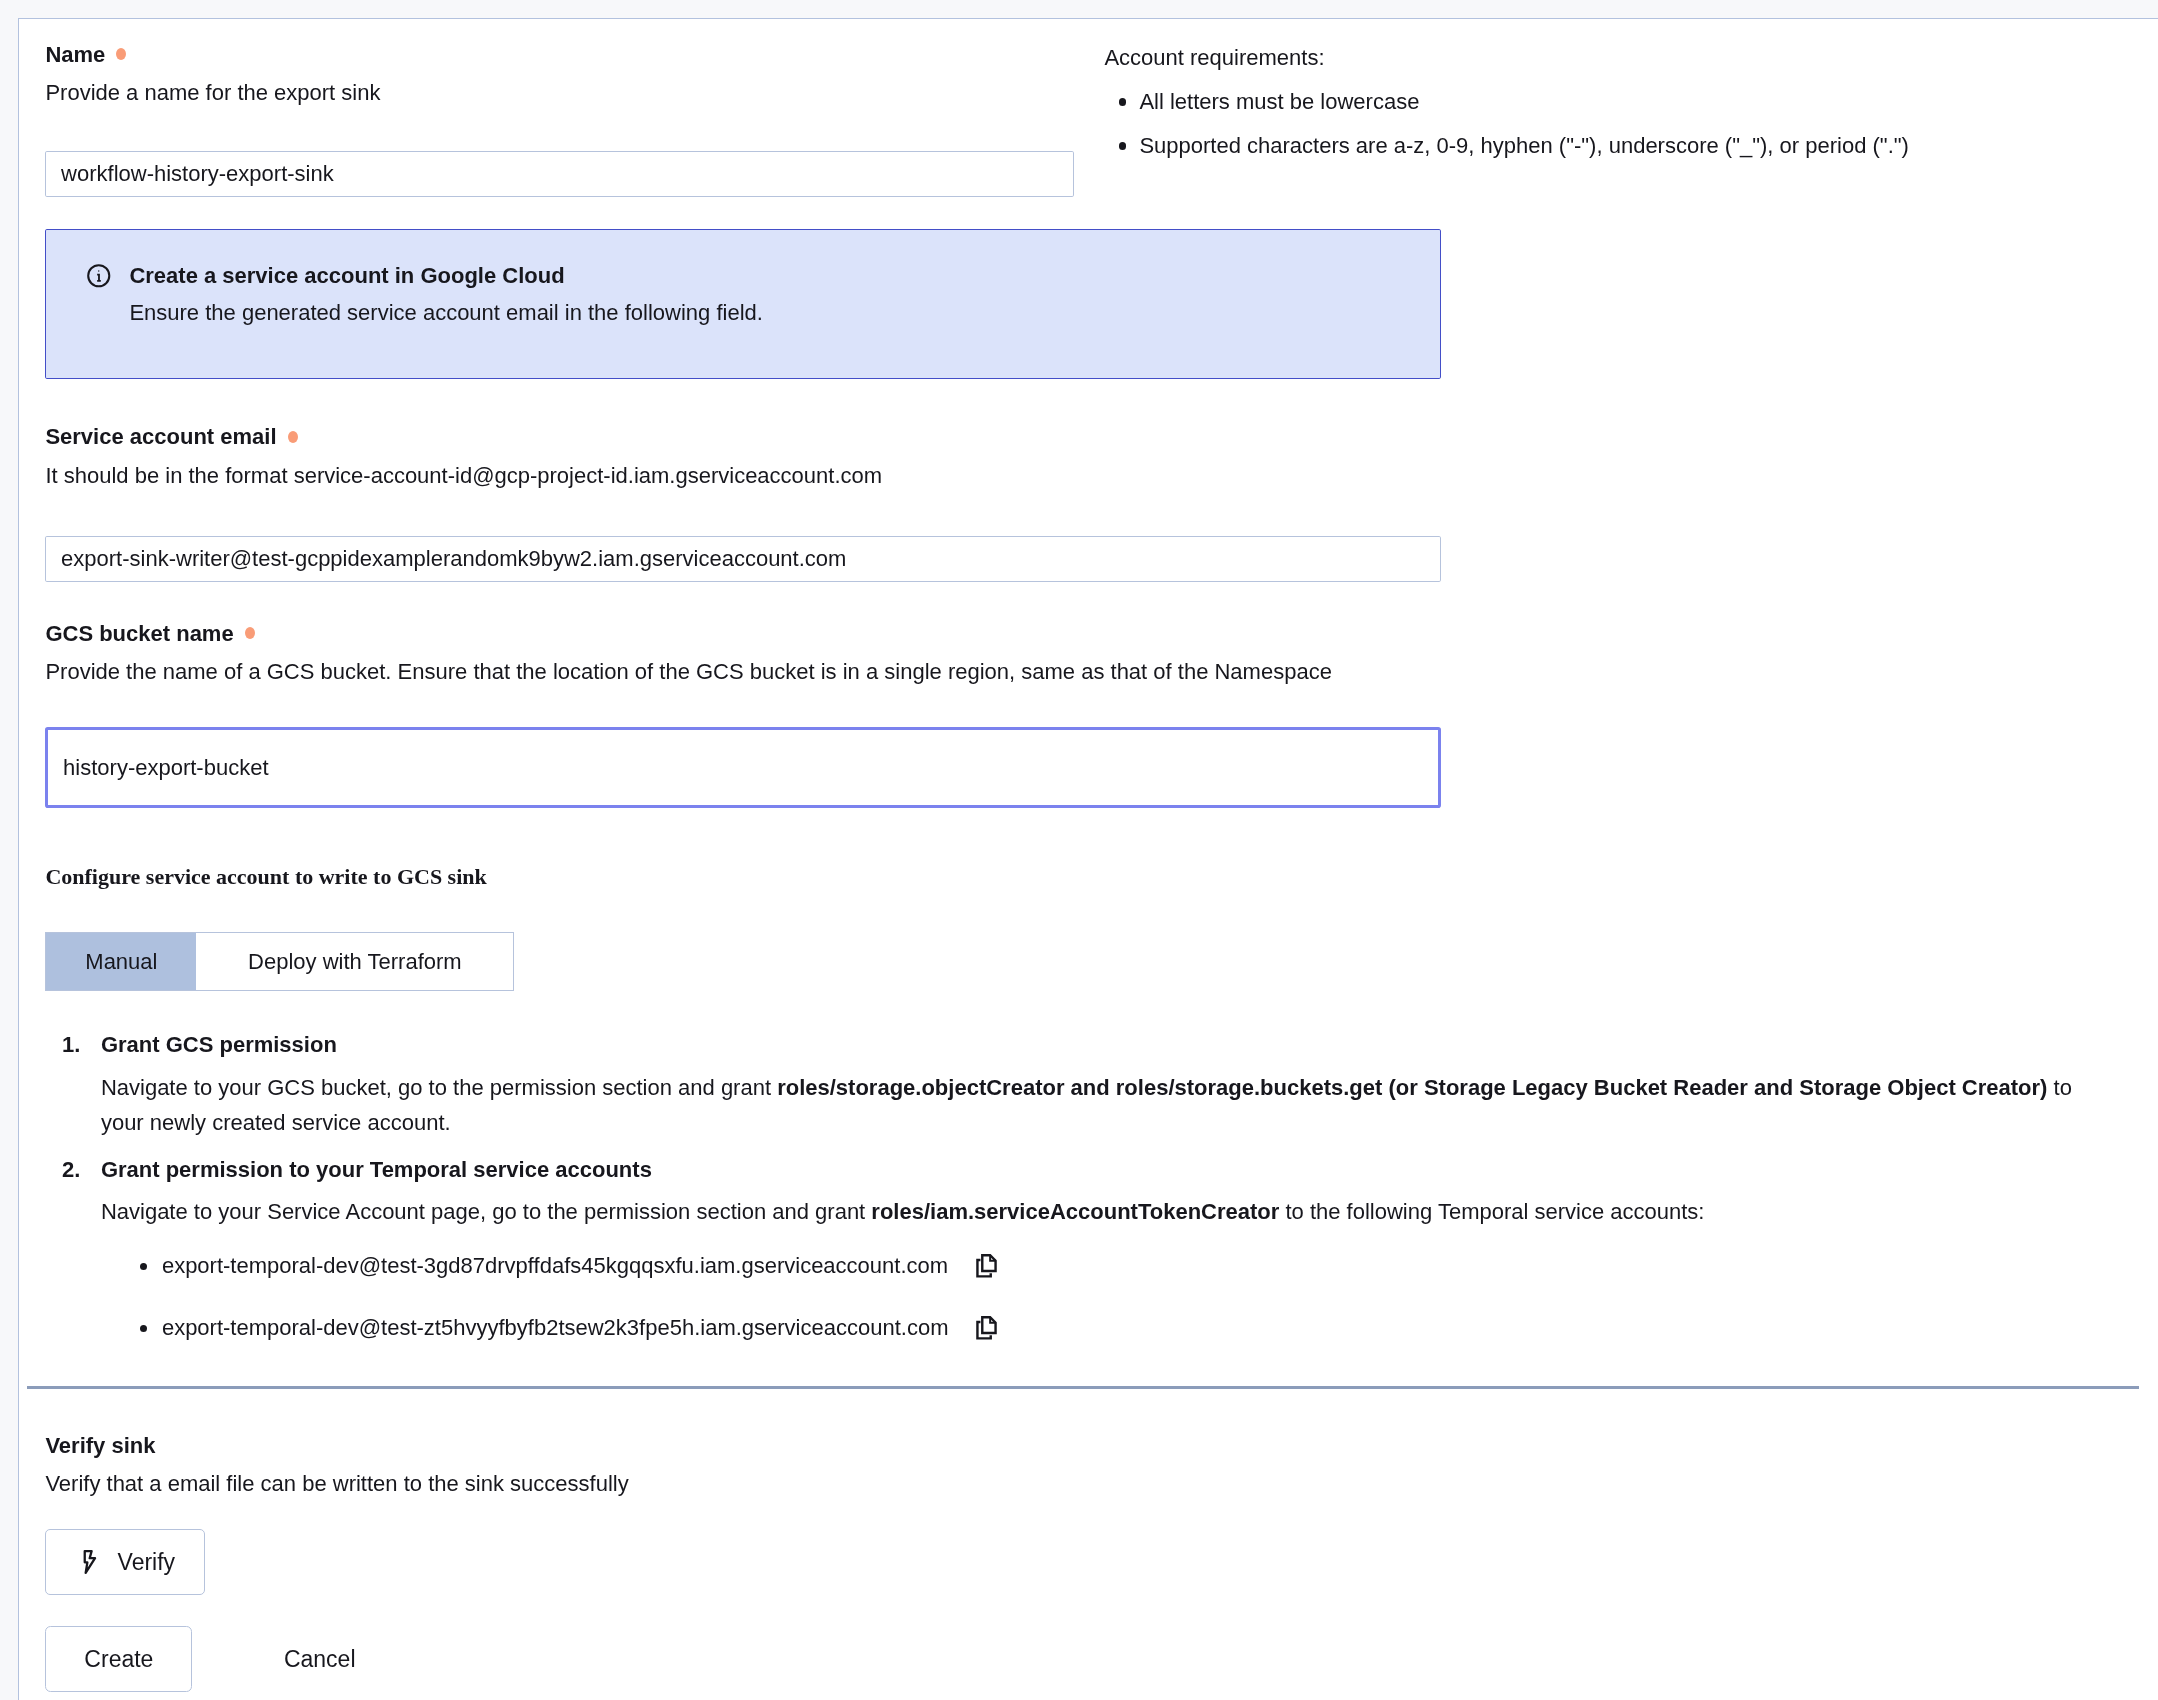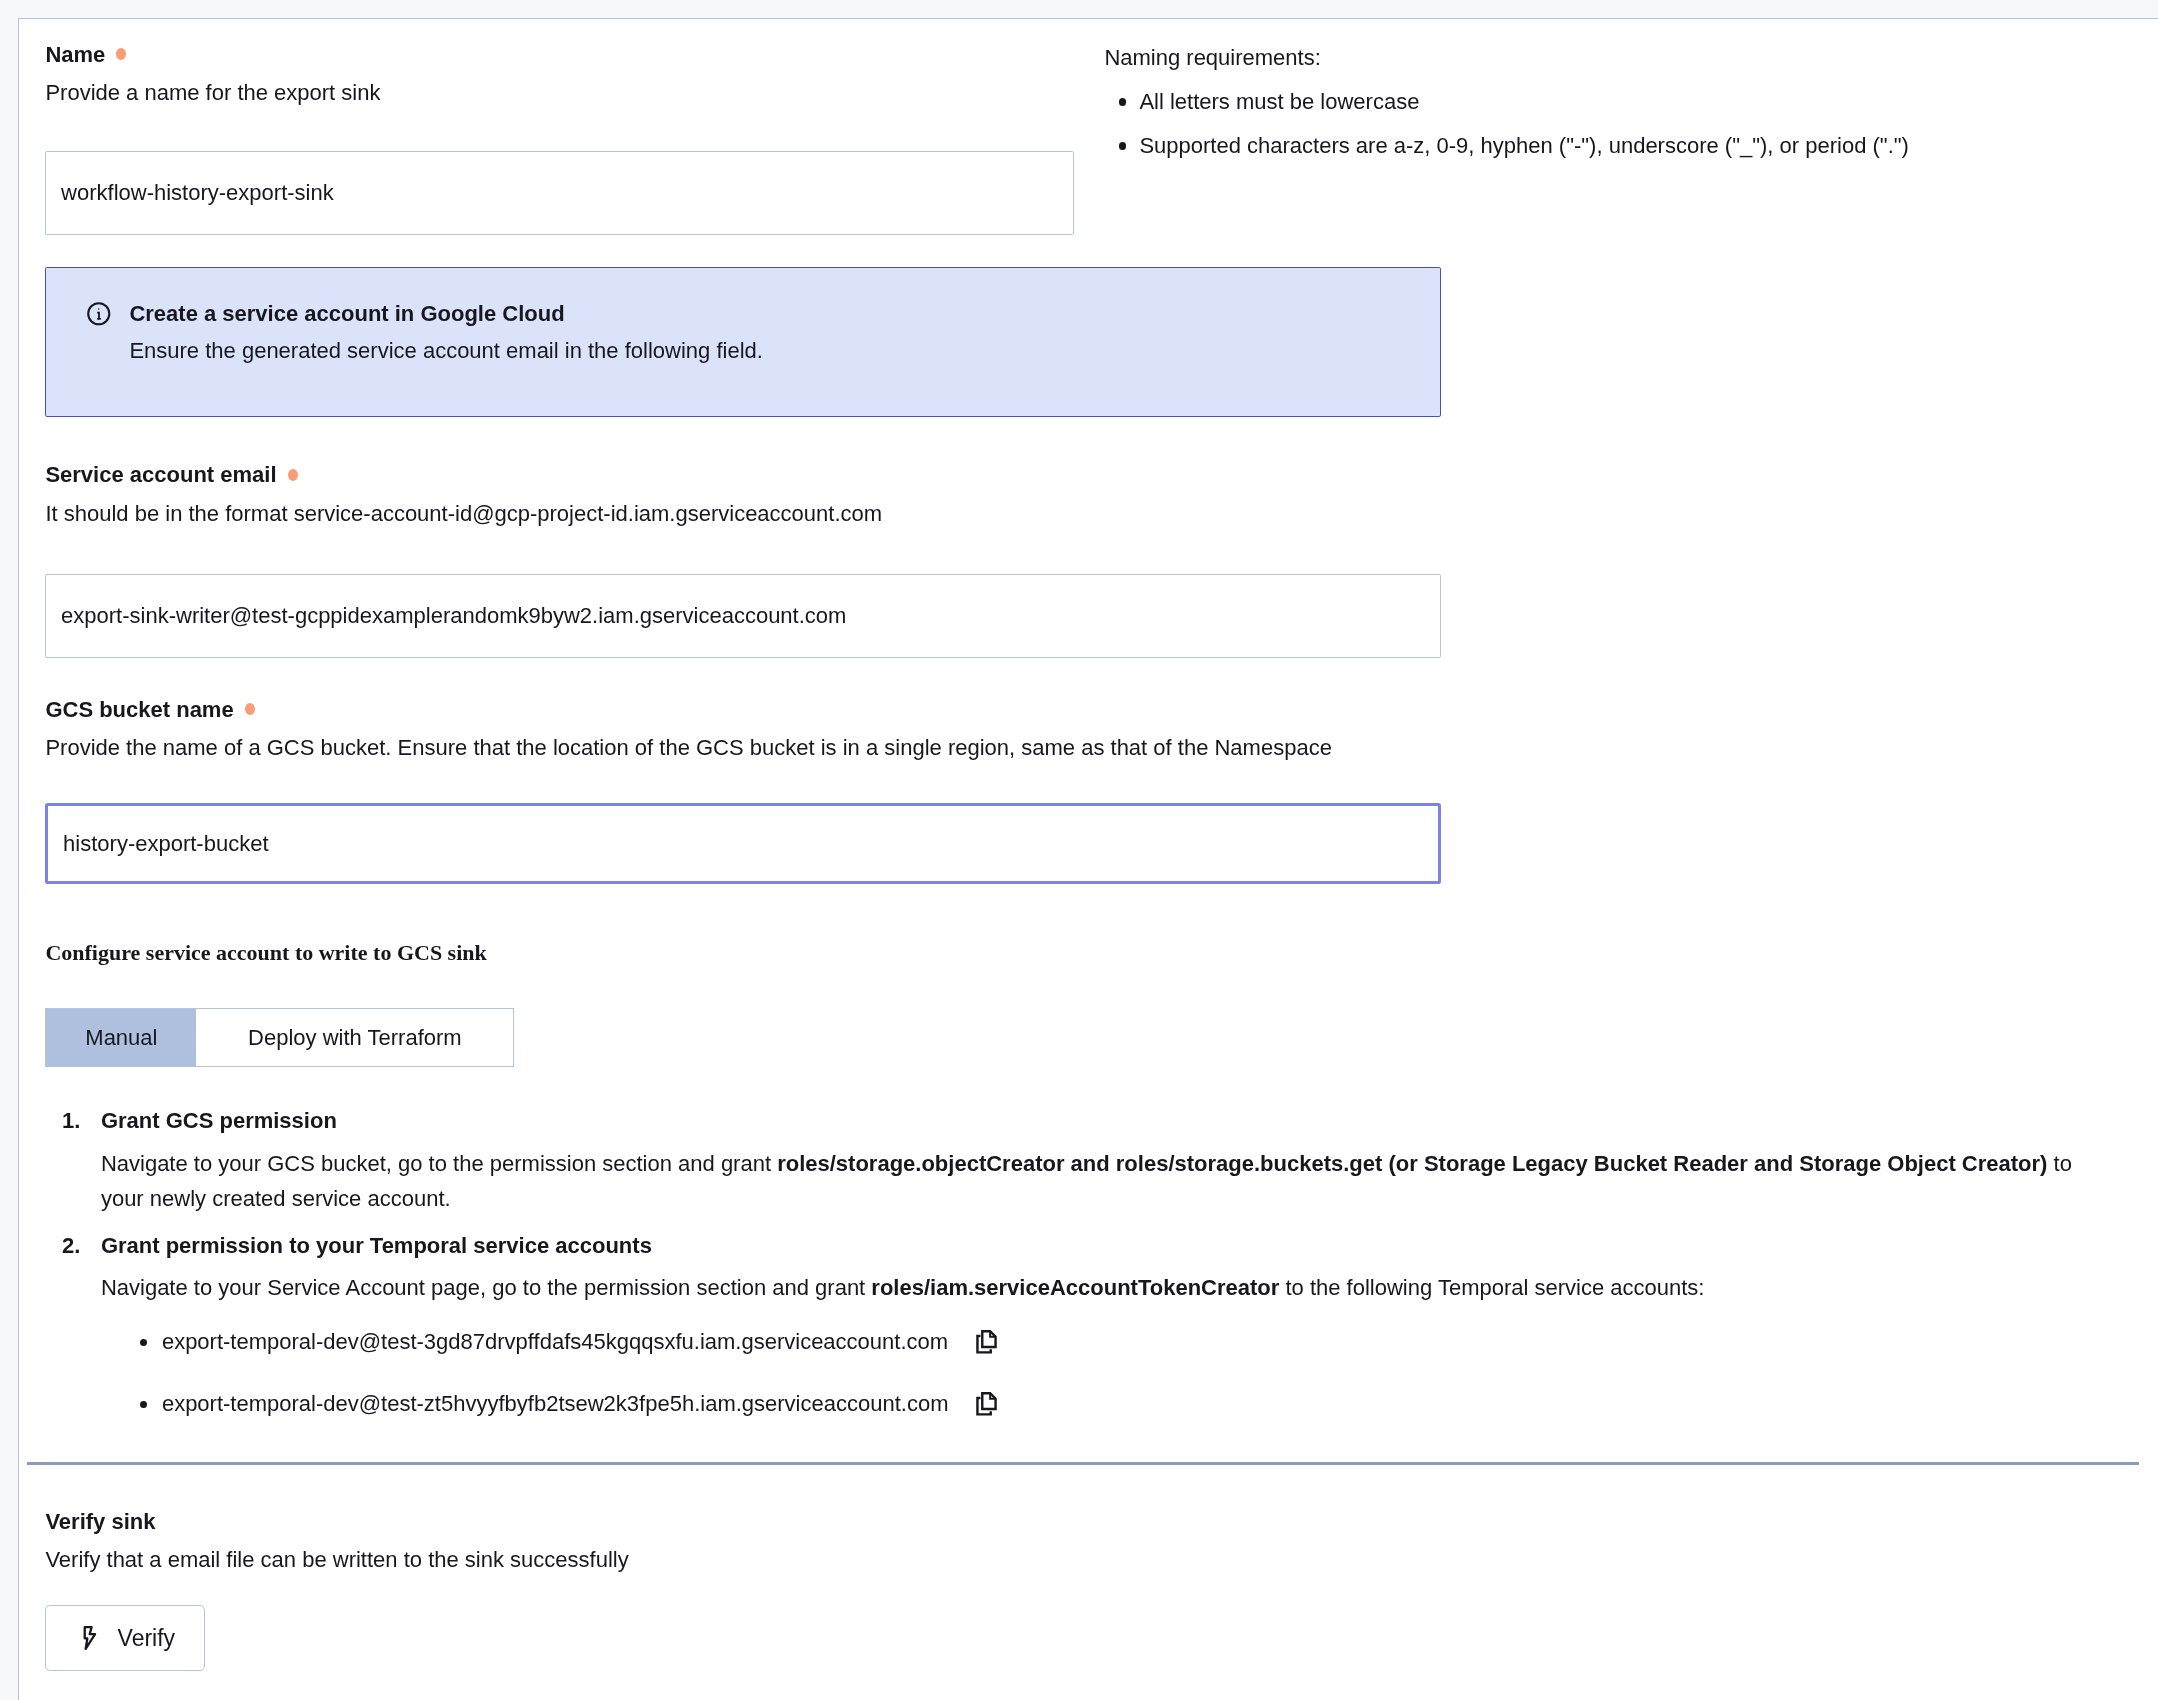--- a/index.html
+++ b/index.html
@@ -23,21 +23,21 @@
 
   .field-label { font-weight: 700; line-height: 33px; display: flex; align-items: center; }
   .req-dot {
     width: 10px; height: 12px; border-radius: 50%;
     background: #f99c77; display: inline-block; margin-left: 11px;
   }
   .field-desc { line-height: 33px; margin-top: 5.5px; }
 
   .text-input {
     display: block;
-    height: 84px;
+    height: 46px;
     border: 1.8px solid #b6c3dc;
     border-radius: 1.8px;
     background: #fff;
     font-family: inherit;
     font-size: 22px;
     color: #17171d;
     padding: 0 14.7px;
     width: 1396px;
     outline: none;
   }
@@ -152,21 +152,21 @@
     <div class="top-row">
       <div class="top-left">
         <div class="field-label">
           <span>Name</span>
           <span class="req-dot"></span>
         </div>
         <div class="field-desc">Provide a name for the export sink</div>
         <input class="text-input" type="text" value="workflow-history-export-sink" style="">
       </div>
       <div class="top-right">
-        <div class="nr-title">Naming requirements:</div>
+        <div class="nr-title">Account requirements:</div>
         <div class="nr-list">
           <div class="nr-item">All letters must be lowercase</div>
           <div class="nr-item">Supported characters are a-z, 0-9, hyphen ("-"), underscore ("_"), or period (".")</div>
         </div>
       </div>
     </div>
 
     
     <div class="info-box">
       <div class="info-title-row">

